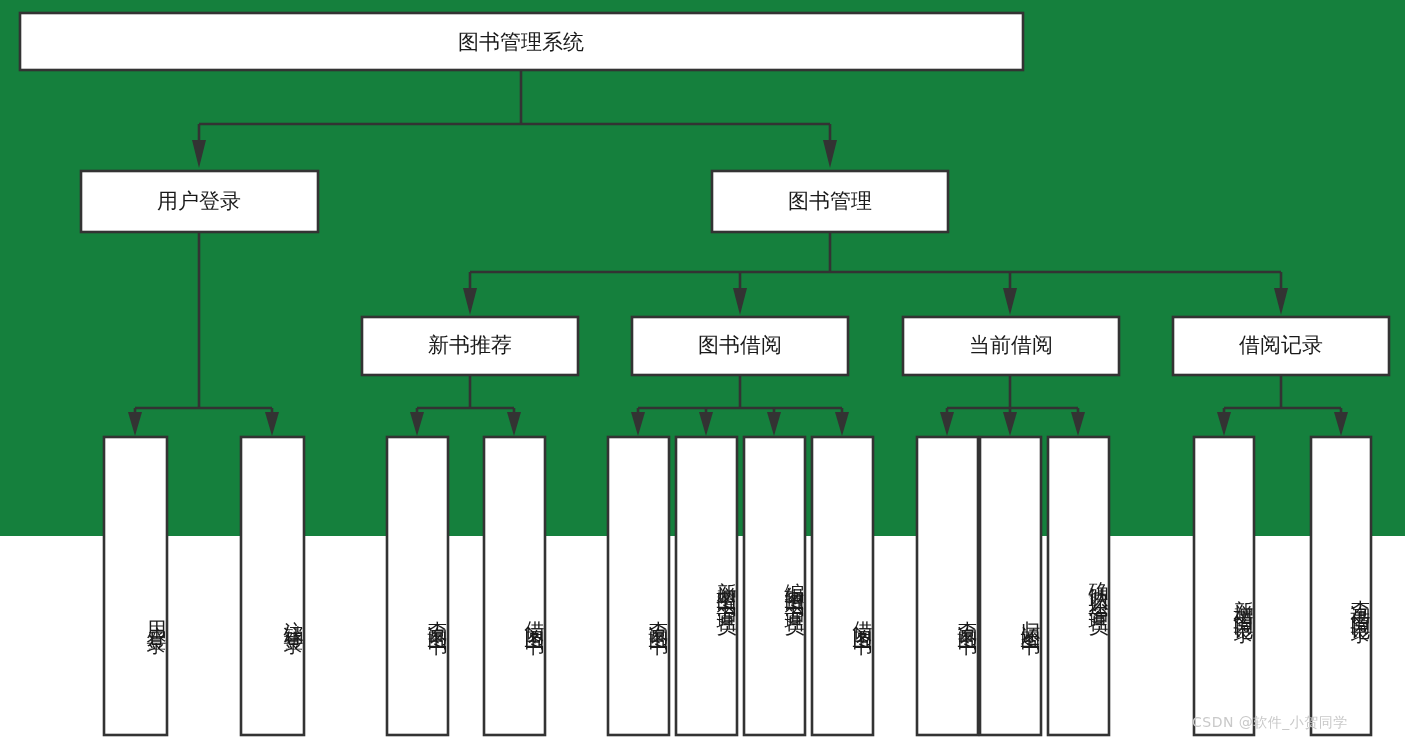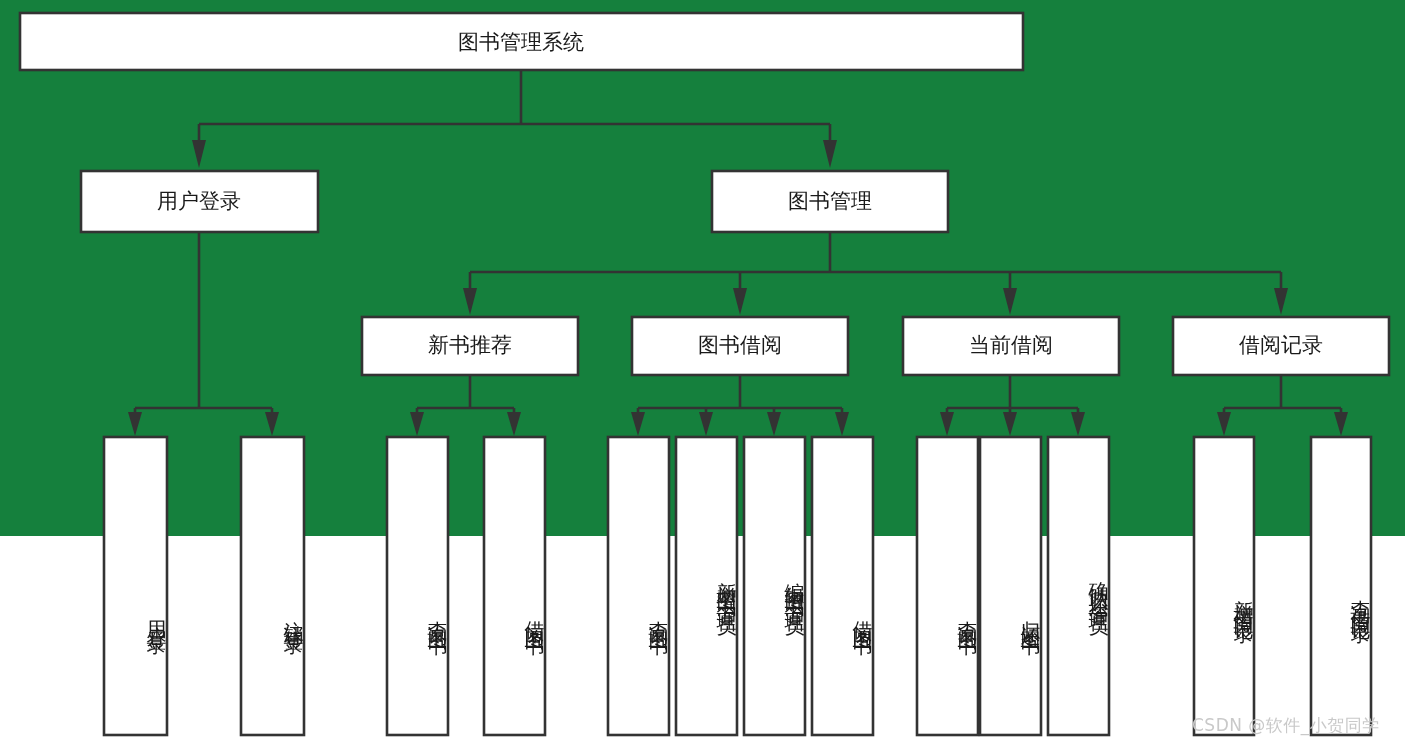--- a/index.html
+++ b/index.html
@@ -43,21 +43,21 @@
   .node-label-h {
     font-family: "DejaVu Sans", "Liberation Sans", sans-serif;
     font-size: 21px;
     fill: #1a1a1a;
     text-anchor: middle;
     dominant-baseline: middle;
   }
   .watermark-text {
     position: absolute;
     font-family: "DejaVu Sans", "Liberation Sans", sans-serif;
-    font-size: 17px;
+    font-size: 14px;
     color: #c9c9c9;
     white-space: nowrap;
     left: 1192px;
     top: 714px;
     letter-spacing: 0.5px;
   }
   .vlabel {
     position: absolute;
     display: flex;
     align-items: flex-start;

